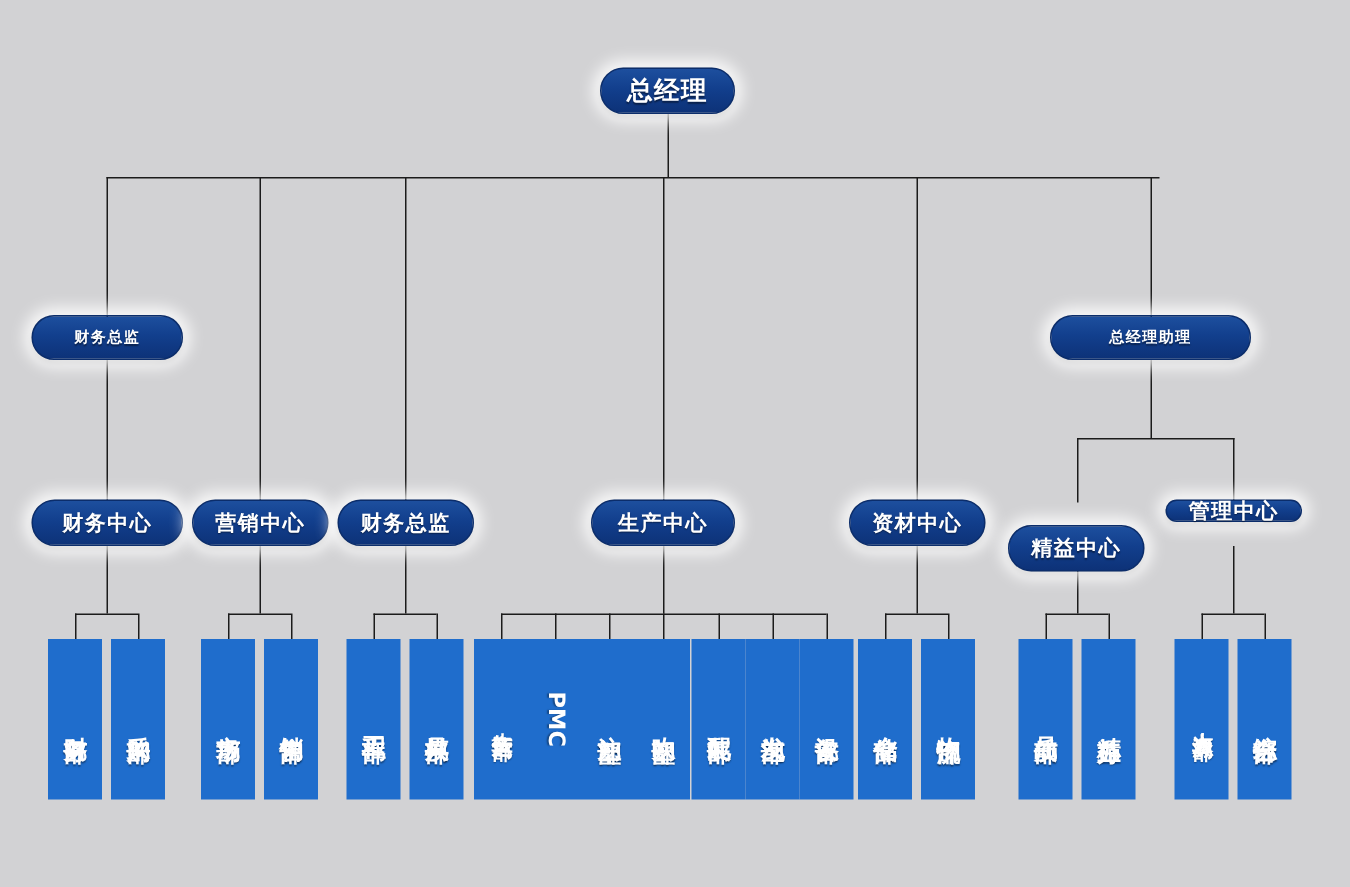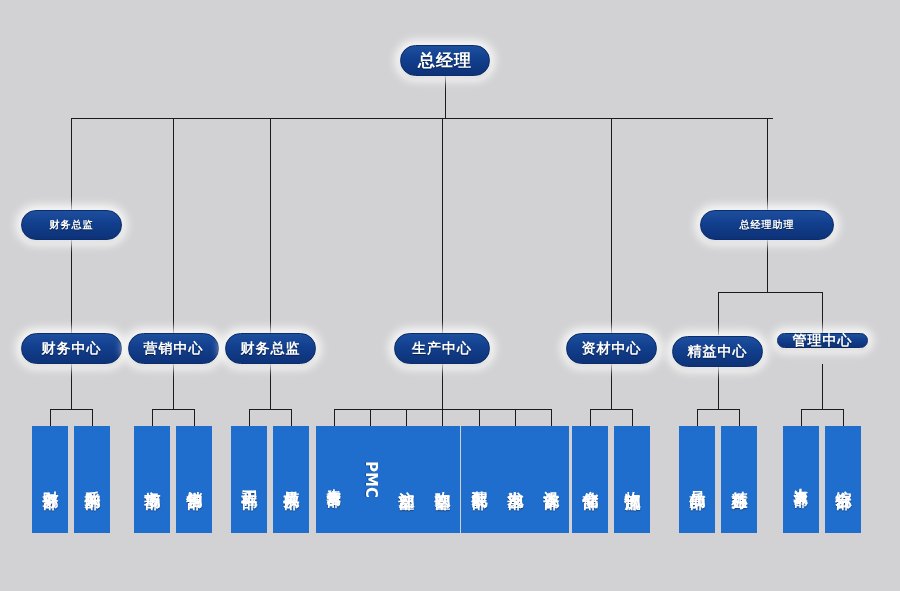--- a/index.html
+++ b/index.html
@@ -135,21 +135,21 @@
 
   <div class="pill lvl2" style="left:21px;top:210px;width:101px;height:30px;">财务总监</div>
 
   <div class="pill lvl2" style="left:700px;top:210px;width:134px;height:30px;">总经理助理</div>
 
   <div class="pill lvl3" style="left:21px;top:333px;width:101px;height:31px;">财务中心</div>
   <div class="pill lvl3" style="left:128px;top:333px;width:91px;height:31px;">营销中心</div>
   <div class="pill lvl3" style="left:225px;top:333px;width:91px;height:31px;">财务总监</div>
   <div class="pill lvl3" style="left:394px;top:333px;width:96px;height:31px;">生产中心</div>
   <div class="pill lvl3" style="left:566px;top:333px;width:91px;height:31px;">资材中心</div>
-  <div class="pill lvl3" style="left:672px;top:336px;width:91px;height:31px;">精益中心</div>
+  <div class="pill lvl3" style="left:672px;top:350px;width:91px;height:31px;">精益中心</div>
   <div class="pill lvl3" style="left:777px;top:333px;width:91px;height:15px;">管理中心</div>
 
   <div class="dept" style="left:32px;">
     <span class="vtxt">财务部</span>
   </div>
   <div class="dept" style="left:74px;">
     <span class="vtxt">采购部</span>
   </div>
   <div class="dept" style="left:134px;">
     <span class="vtxt">市场部</span>

